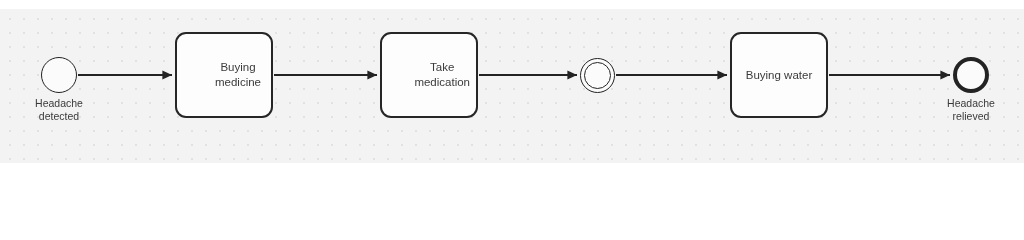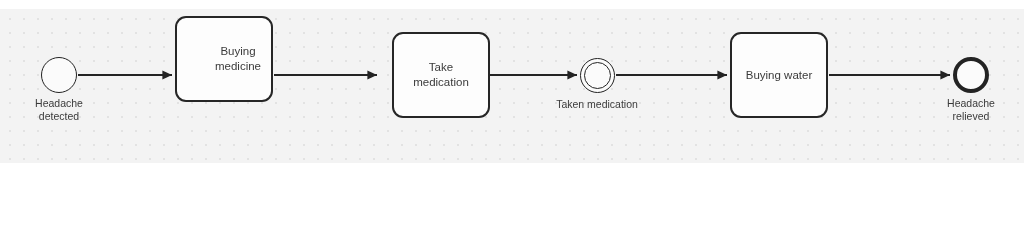--- a/index.html
+++ b/index.html
@@ -144,34 +144,33 @@
 
       <line x1="616" y1="75" x2="727" y2="75" stroke="#232323" stroke-width="2" marker-end="url(#arrow)"></line>
 
       <line x1="829" y1="75" x2="950" y2="75" stroke="#232323" stroke-width="2" marker-end="url(#arrow)"></line>
     </svg>
 
     <div class="node event event-start" style="left:41px; top:57px;"></div>
     <div class="event-label" style="left:-21px; top:97px;">Headache
 detected</div>
 
-    <div class="node task" style="left:175px; top:16px;padding-left:28px;">
+    <div class="node task" style="left:175px; top:32px;padding-left:28px;">
       <span class="task-label">Buying
 medicine</span>
     </div>
 
-    <div class="node task" style="left:392px; top:32px;">
+    <div class="node task" style="left:380px; top:32px;justify-content:flex-end;">
       <span class="task-label">Take
 medication</span>
     </div>
 
     <div class="node event event-intermediate" style="left:580px; top:58px;">
       <span class="inner-ring"></span>
     </div>
-    <div class="event-label" style="left:517px; top:98px;">Taken medication</div>
 
     <div class="node task" style="left:730px; top:32px;">
       <span class="task-label">Buying water</span>
     </div>
 
     <div class="node event event-end" style="left:953px; top:57px;"></div>
     <div class="event-label" style="left:891px; top:97px;">Headache
 relieved</div>
 
   </div>

